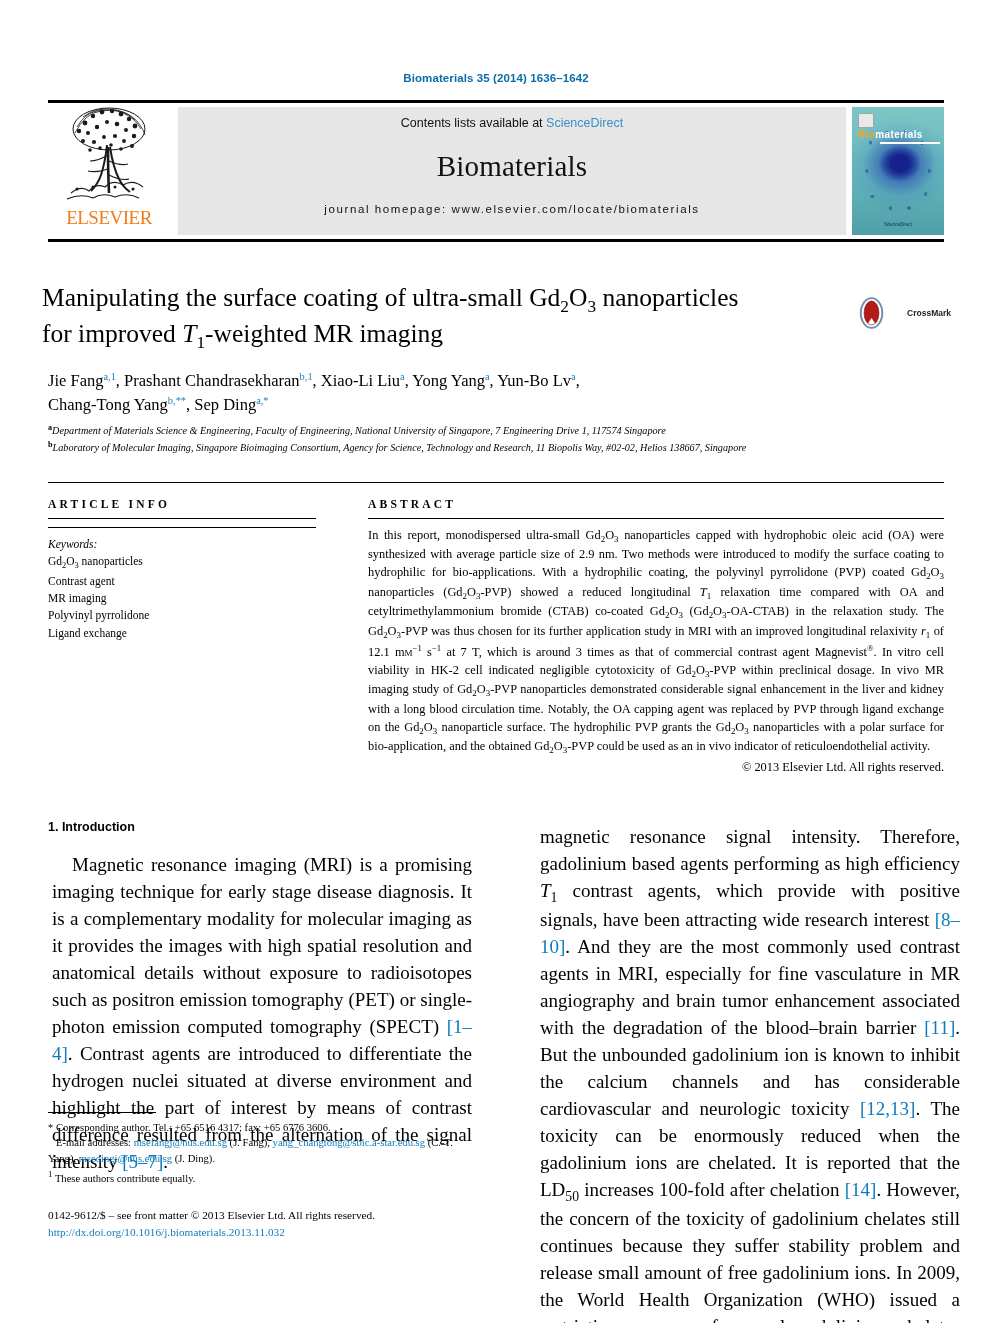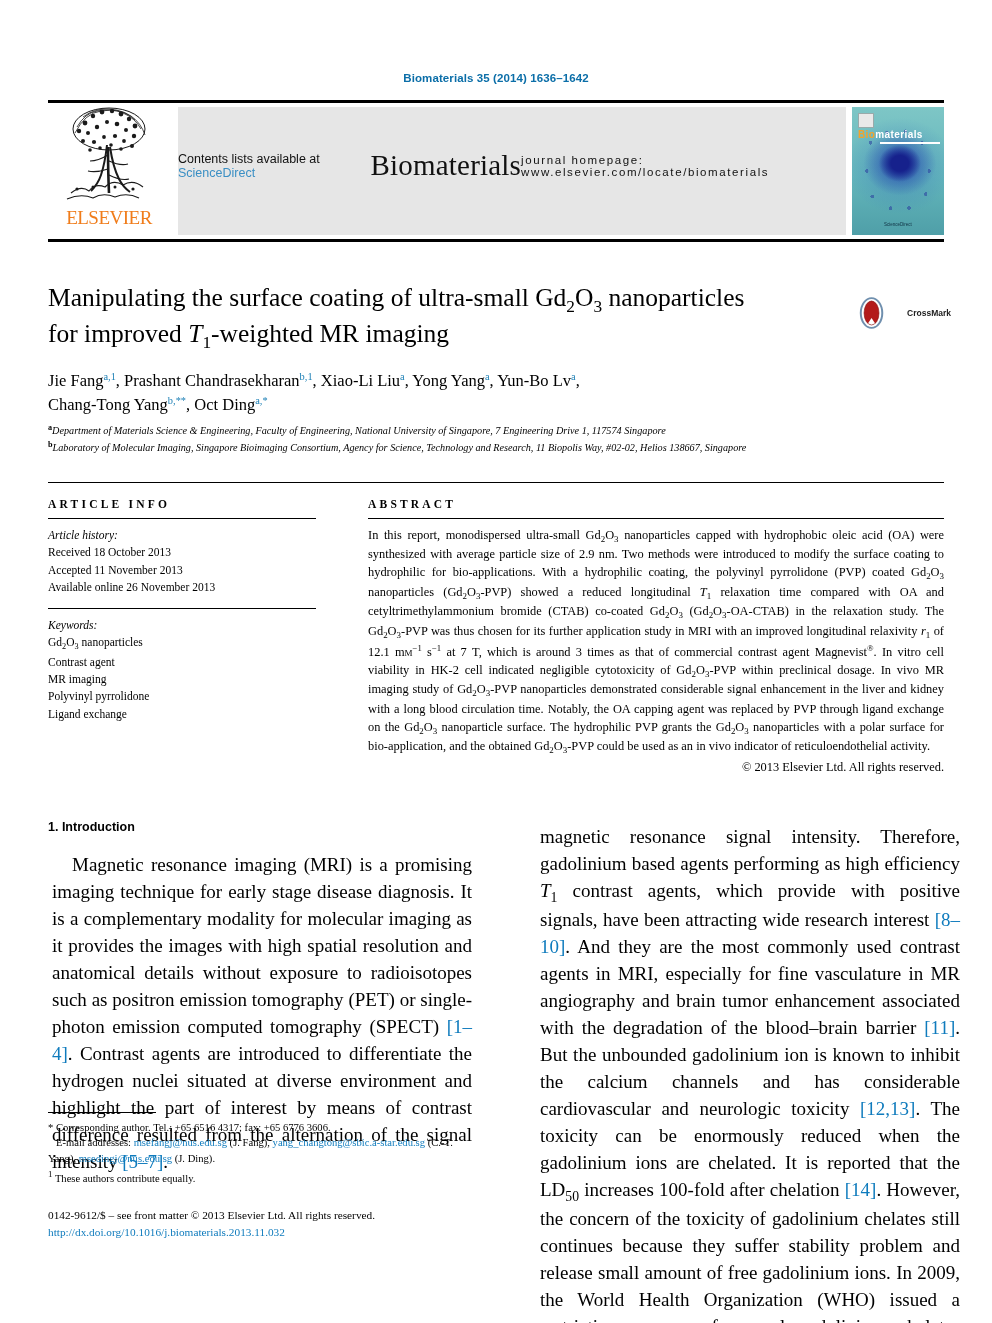--- a/index.html
+++ b/index.html
@@ -70,21 +70,21 @@
     font-size: 19px;
     letter-spacing: -0.5px;
     line-height: 1;
     margin-top: 1px;
     font-weight: 400;
   }
   .masthead-center {
     flex: 1 1 auto;
     background: #e6e6e6;
     display: flex;
-    flex-direction: row;
+    flex-direction: column;
     justify-content: space-between;
     align-items: center;
     padding: 9px 0 20px 0;
     box-sizing: border-box;
     margin: 4px 6px 4px 8px;
   }
   .contents-line {
     font-size: 12.5px;
     font-family: "Liberation Sans", sans-serif;
     color: #111;
@@ -173,21 +173,21 @@
     width: 100%;
     text-align: center;
     font-size: 4.5px;
     color: #134;
     font-family: "Liberation Sans", sans-serif;
   }
 
   
   .title-block {
     position: absolute;
-    left: 48px;
+    left: 42px;
     top: 282px;
     width: 800px;
   }
   .paper-title {
     font-family: "Liberation Serif", serif;
     font-size: 25.5px;
     line-height: 1.28;
     color: #000;
     font-weight: 400;
     margin: 0;
@@ -460,41 +460,35 @@
     <span class="crossmark-label">CrossMark</span>
   </div>
 
   <div class="authors">
     <span><span>Jie Fang</span><sup>a,1</sup></span>,
     <span><span>Prashant Chandrasekharan</span><sup>b,1</sup></span>,
     <span><span>Xiao-Li Liu</span><sup>a</sup></span>,
     <span><span>Yong Yang</span><sup>a</sup></span>,
     <span><span>Yun-Bo Lv</span><sup>a</sup></span>,<br>
     <span><span>Chang-Tong Yang</span><sup>b,**</sup></span>,
-    <span><span>Oct Ding</span><sup>a,*</sup></span>
+    <span><span>Sep Ding</span><sup>a,*</sup></span>
   </div>
 
   <div class="affiliations">
     <div><sup>a</sup><span>Department of Materials Science &amp; Engineering, Faculty of Engineering, National University of Singapore, 7 Engineering Drive 1, 117574 Singapore</span></div>
     <div><sup>b</sup><span>Laboratory of Molecular Imaging, Singapore Bioimaging Consortium, Agency for Science, Technology and Research, 11 Biopolis Way, #02-02, Helios 138667, Singapore</span></div>
   </div>
 
   <div class="panel-rule-top"></div>
 
   <div class="panel">
 
     <div class="col-info">
       <div class="sec-head">ARTICLE INFO</div>
       <div class="thin-rule"></div>
-      <div class="info-group">
-        <div class="info-label">Article history:</div>
-        <div class="info-line">Received 18 October 2013</div>
-        <div class="info-line">Accepted 11 November 2013</div>
-        <div class="info-line">Available online 26 November 2013</div>
-      </div>
       <div class="kw-rule"></div>
       <div class="info-group">
         <div class="info-label">Keywords:</div>
         <div class="info-line">Gd<sub>2</sub>O<sub>3</sub> nanoparticles</div>
         <div class="info-line">Contrast agent</div>
         <div class="info-line">MR imaging</div>
         <div class="info-line">Polyvinyl pyrrolidone</div>
         <div class="info-line">Ligand exchange</div>
       </div>
     </div>

